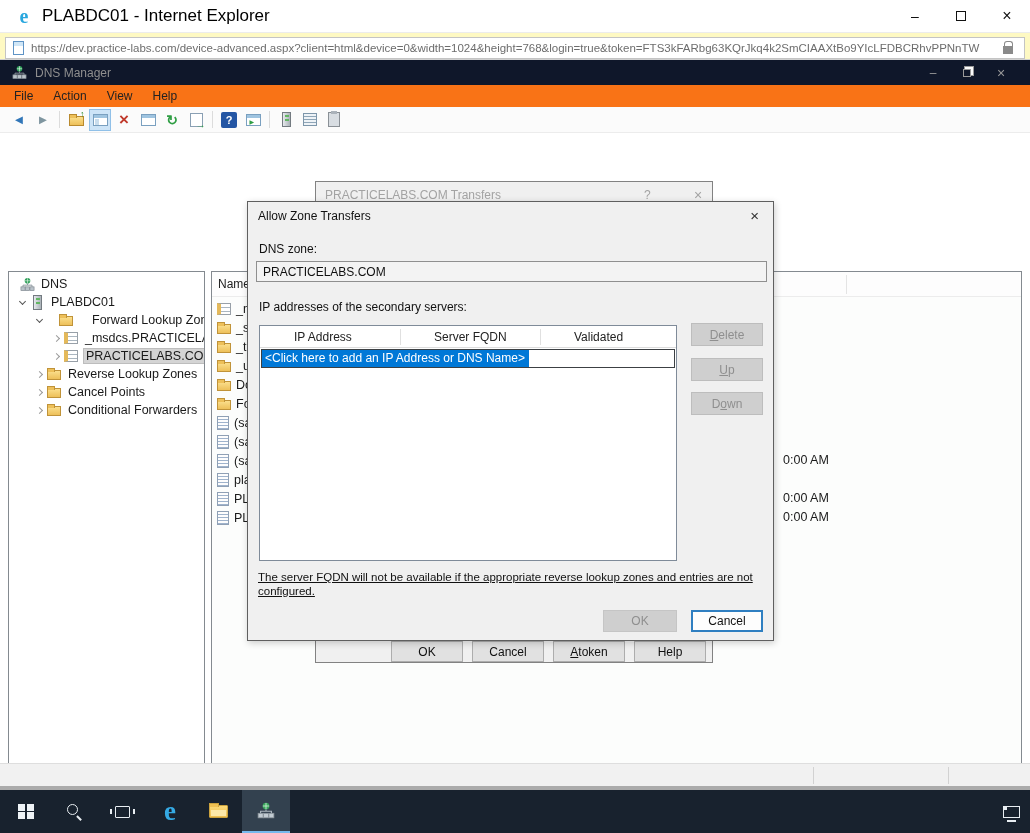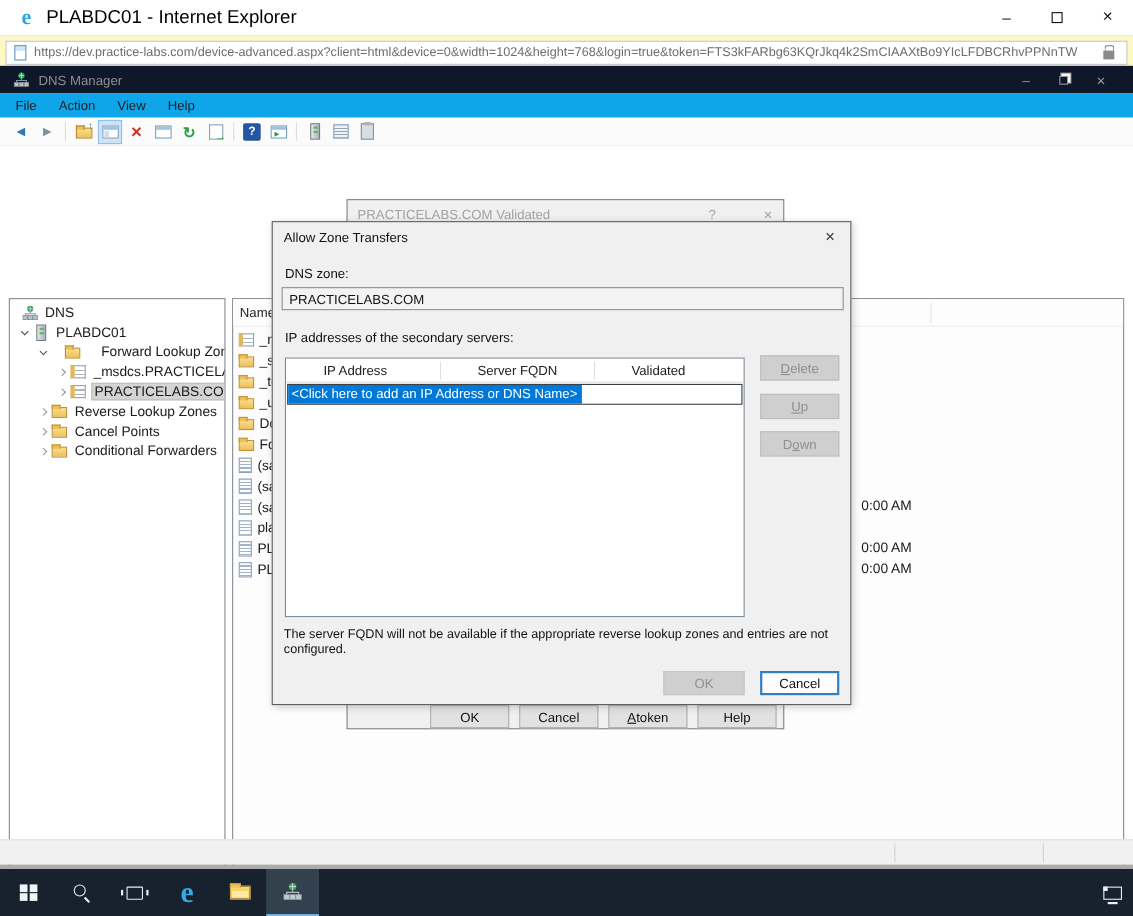--- a/index.html
+++ b/index.html
@@ -33,21 +33,21 @@
   
   #dns-titlebar { position:absolute; left:0; top:60px; width:1030px; height:25px; background:#0f172a;
                   display:flex; align-items:center; }
   #dns-title { margin-left:8px; font-size:12px; color:#8f8f8f; }
   .dbtn { width:34px; text-align:center; color:#9a9a9a; font-size:12px; display:flex;
           align-items:center; justify-content:center; height:25px; }
   .rbox2 { width:8px; height:8px; border:1px solid #9a9a9a; display:inline-block;
            box-shadow:2px -2px 0 0 #fbfbfb, 2px -2px 0 1px #9a9a9a; }
   #dns-ctrls { margin-left:auto; display:flex; margin-right:12px; }
 
-  #dns-menubar { position:absolute; left:0; top:85px; width:1030px; height:22px; background:#0ea5e9;
+  #dns-menubar { position:absolute; left:0; top:85px; width:1030px; height:22px; background:#f97316;
                  display:flex; align-items:center; font-size:12px; color:#222; padding-left:4px; }
   .menu-item { padding:0 10px; height:100%; display:flex; align-items:center; }
 
   #dns-toolbar { position:absolute; left:0; top:107px; width:1030px; height:26px; background:#fbfbfb;
                  border-bottom:1px solid #ececec; display:flex; align-items:center; padding-left:8px; gap:2px; }
   .tbtn { width:22px; height:22px; display:flex; align-items:center; justify-content:center; position:relative; }
   .tbtn.hl { background:#cde4f7; border:1px solid #90c0e8; }
   .tsep { width:1px; height:17px; background:#dcdcdc; margin:0 3px; }
   .g-back { color:#3176b8; font-size:13px; }
   .g-fwd  { color:#7e959f; font-size:13px; }
@@ -141,21 +141,21 @@
   .azt-lh .cell { position:absolute; top:4px; color:#222;margin-left:28px; }
   .azt-lh .vsep { position:absolute; top:3px; width:1px; height:16px; background:#e0e0e0; }
   .azt-focusrow { position:absolute; left:1px; top:23px; right:1px; height:19px;
                   border:1px solid #3c4043; display:flex; align-items:center; }
   .azt-hl { background:#0078d7; color:#fff; padding:1px 4px 2px 3px; white-space:nowrap; }
   .sidebtn { position:absolute; left:443px; width:72px; height:23px; background:#cfcfcf;
              border:1px solid #bdbdbd; color:#8f8f8f; font-size:12px; font-family:inherit;
              display:flex; align-items:center; justify-content:center; }
   .ak { text-decoration:underline; }
   .azt-note { position:absolute; left:10px; top:368px; width:510px; font-size:11.5px;
-              line-height:14px; color:#111; }
+              line-height:14px; color:#111;text-decoration:underline; }
   .azt-ok { position:absolute; left:355px; top:408px; width:74px; height:22px; background:#cfcfcf;
             border:1px solid #c5c5c5; color:#8f8f8f; font-size:12px; font-family:inherit;
             display:flex; align-items:center; justify-content:center; }
   .azt-cancel { position:absolute; left:443px; top:408px; width:72px; height:22px; background:#fdfdfd;
                 border:2px solid #2f7fc1; color:#111; font-size:12px; font-family:inherit;
                 display:flex; align-items:center; justify-content:center; }
 
   
   #taskbar { position:absolute; left:0; top:790px; width:1030px; height:43px; background:#18222e;
              display:flex; align-items:center; padding-left:2px; }
@@ -438,21 +438,21 @@
   </div>
 </div>
 
 <div id="dns-statusbar">
   <span class="ssep" style="left:813px;"></span>
   <span class="ssep" style="left:948px;"></span>
 </div>
 <div id="ie-strip"></div>
 
 <div id="props-dialog">
-  <span class="props-title">PRACTICELABS.COM Validated</span>
+  <span class="props-title">PRACTICELABS.COM Transfers</span>
   <span class="props-help">?</span>
   <span class="props-close">×</span>
   <div class="pbtn" style="left:75px;">OK</div>
   <div class="pbtn" style="left:156px;">Cancel</div>
   <div class="pbtn" style="left:237px;">
       <span></span>
       <span class="ak">A</span>
       <span>token</span>
     </div>
   <div class="pbtn" style="left:318px;">Help</div>

